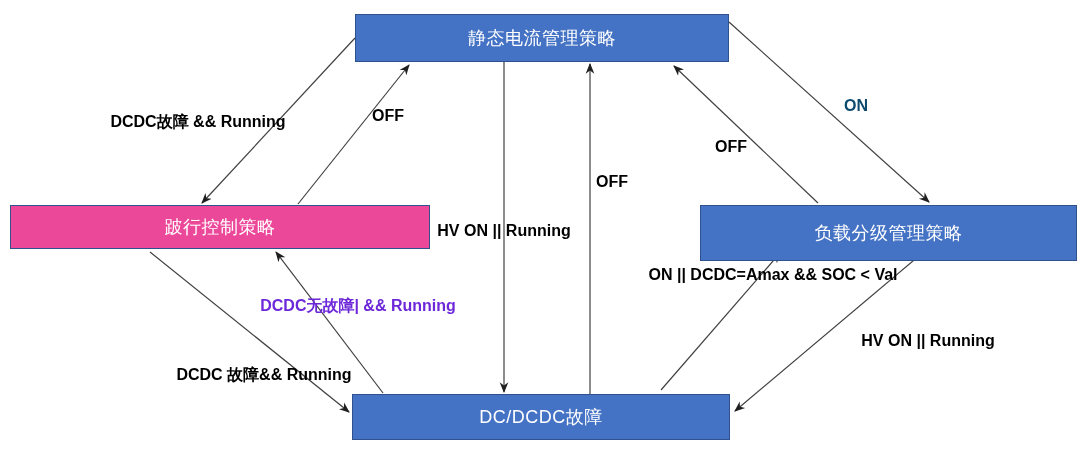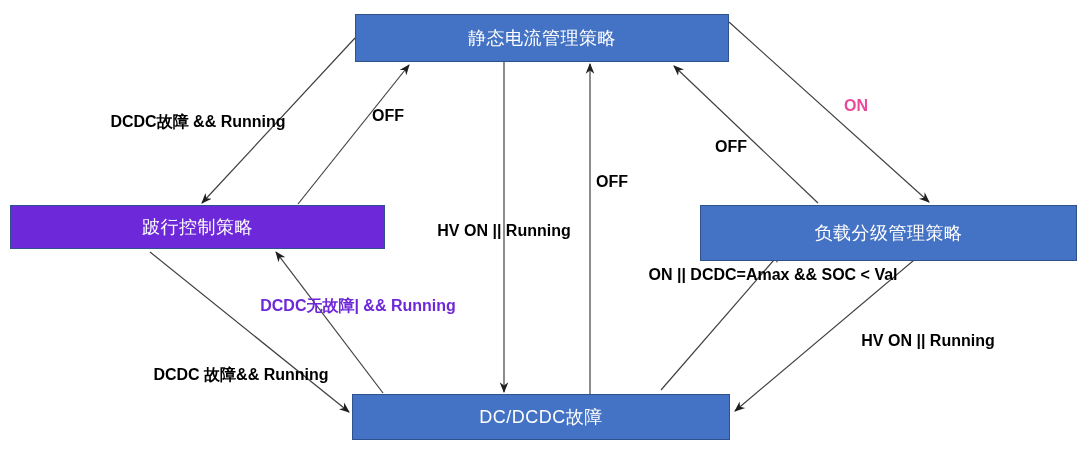--- a/index.html
+++ b/index.html
@@ -59,35 +59,35 @@
       <line x1="729" y1="22" x2="929" y2="202" stroke="#404040" stroke-width="1.2" marker-end="url(#arrow)"></line>
       <line x1="150" y1="252" x2="349" y2="412" stroke="#404040" stroke-width="1.2" marker-end="url(#arrow)"></line>
       <line x1="383" y1="393" x2="276" y2="252" stroke="#404040" stroke-width="1.2" marker-end="url(#arrow)"></line>
       <line x1="661" y1="390" x2="780" y2="253" stroke="#404040" stroke-width="1.2" marker-end="url(#arrow)"></line>
       <line x1="926" y1="250" x2="735" y2="411" stroke="#404040" stroke-width="1.2" marker-end="url(#arrow)"></line>
     </svg>
   <div id="node-layer">
       <div class="node" style="left: 355px; top: 14px; width: 374px; height: 48px; background: rgb(68, 114, 196); border-color: rgb(47, 82, 143);">
         <span class="node-label" style="color: rgb(255, 255, 255);">静态电流管理策略</span>
       </div>
-      <div class="node" style="left: 10px; top: 205px; width: 375px; height: 44px; background: #6d28d9; border-color: rgb(47, 82, 143);">
+      <div class="node" style="left: 10px; top: 205px; width: 420px; height: 44px; background: #ec4899; border-color: rgb(47, 82, 143);">
         <span class="node-label" style="color: rgb(255, 255, 255);">跛行控制策略</span>
       </div>
       <div class="node" style="left: 700px; top: 205px; width: 377px; height: 56px; background: rgb(68, 114, 196); border-color: rgb(47, 82, 143);">
         <span class="node-label" style="color: rgb(255, 255, 255);">负载分级管理策略</span>
       </div>
       <div class="node" style="left: 352px; top: 394px; width: 378px; height: 46px; background: rgb(68, 114, 196); border-color: rgb(47, 82, 143);">
         <span class="node-label" style="color: rgb(255, 255, 255);">DC/DCDC故障</span>
       </div>
     </div>
   <div id="label-layer">
       <div class="edge-label" style="left: 198px; top: 122px; color: rgb(0, 0, 0);">DCDC故障 &amp;&amp; Running</div>
       <div class="edge-label" style="left: 388px; top: 116px; color: rgb(0, 0, 0);">OFF</div>
       <div class="edge-label" style="left: 504px; top: 231px; color: rgb(0, 0, 0);">HV ON || Running</div>
       <div class="edge-label" style="left: 612px; top: 182px; color: rgb(0, 0, 0);">OFF</div>
       <div class="edge-label" style="left: 731px; top: 147px; color: rgb(0, 0, 0);">OFF</div>
-      <div class="edge-label" style="left: 856px; top: 106px; color: #ec4899;">ON</div>
-      <div class="edge-label" style="left: 241px; top: 375px; color: rgb(0, 0, 0);">DCDC 故障&amp;&amp; Running</div>
+      <div class="edge-label" style="left: 856px; top: 106px; color: #0c4a6e;">ON</div>
+      <div class="edge-label" style="left: 264px; top: 375px; color: rgb(0, 0, 0);">DCDC 故障&amp;&amp; Running</div>
       <div class="edge-label" style="left: 358px; top: 292px; color: #6d28d9; margin-top: 14px;">DCDC无故障| &amp;&amp; Running</div>
       <div class="edge-label" style="left: 773px; top: 275px; color: rgb(0, 0, 0);">ON || DCDC=Amax &amp;&amp; SOC &lt; Val</div>
       <div class="edge-label" style="left: 928px; top: 341px; color: rgb(0, 0, 0);">HV ON || Running</div>
     </div>
 </div>
 
 </body></html>

